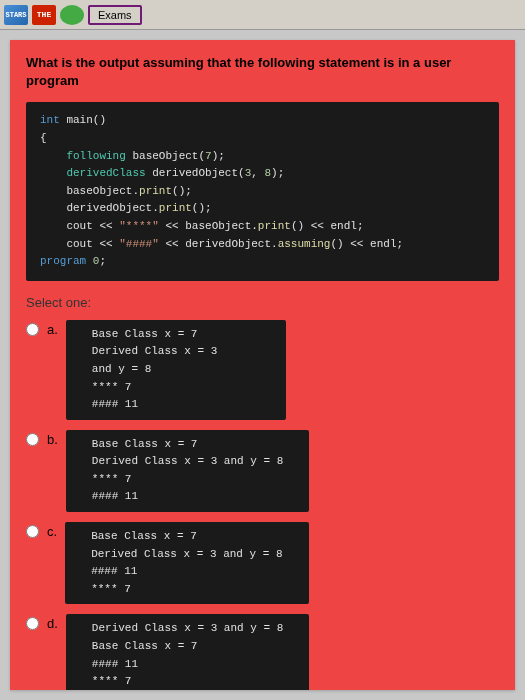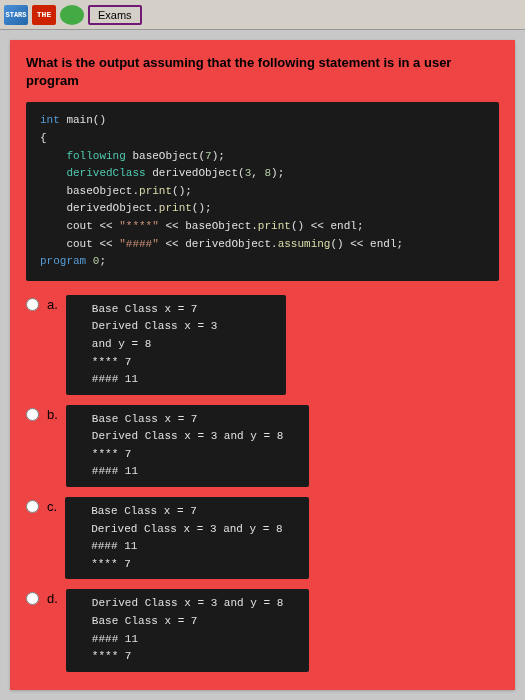--- a/index.html
+++ b/index.html
@@ -134,20 +134,21 @@
     {<br>
     &nbsp;&nbsp;&nbsp;&nbsp;<span class="cls">following</span> baseObject(<span class="num">7</span>);<br>
     &nbsp;&nbsp;&nbsp;&nbsp;<span class="cls">derivedClass</span> derivedObject(<span class="num">3</span>, <span class="num">8</span>);<br>
     &nbsp;&nbsp;&nbsp;&nbsp;baseObject.<span class="fn">print</span>();<br>
     &nbsp;&nbsp;&nbsp;&nbsp;derivedObject.<span class="fn">print</span>();<br>
     &nbsp;&nbsp;&nbsp;&nbsp;cout &lt;&lt; <span class="str">"****"</span> &lt;&lt; baseObject.<span class="fn">print</span>() &lt;&lt; endl;<br>
     &nbsp;&nbsp;&nbsp;&nbsp;cout &lt;&lt; <span class="str">"####"</span> &lt;&lt; derivedObject.<span class="fn">assuming</span>() &lt;&lt; endl;<br>
     <span class="ret">program</span> <span class="num">0</span>;
   </div>
 
+  <div class="select-one">Select one:</div>
 
   <div class="option-row">
     <input type="radio" name="answer" class="option-radio" style="">
     <span class="option-label">a.</span>
     <div class="option-box">
       Base Class x = 7<br>
       Derived Class x = 3<br>
       and y = 8<br>
       **** 7<br>
       #### 11

